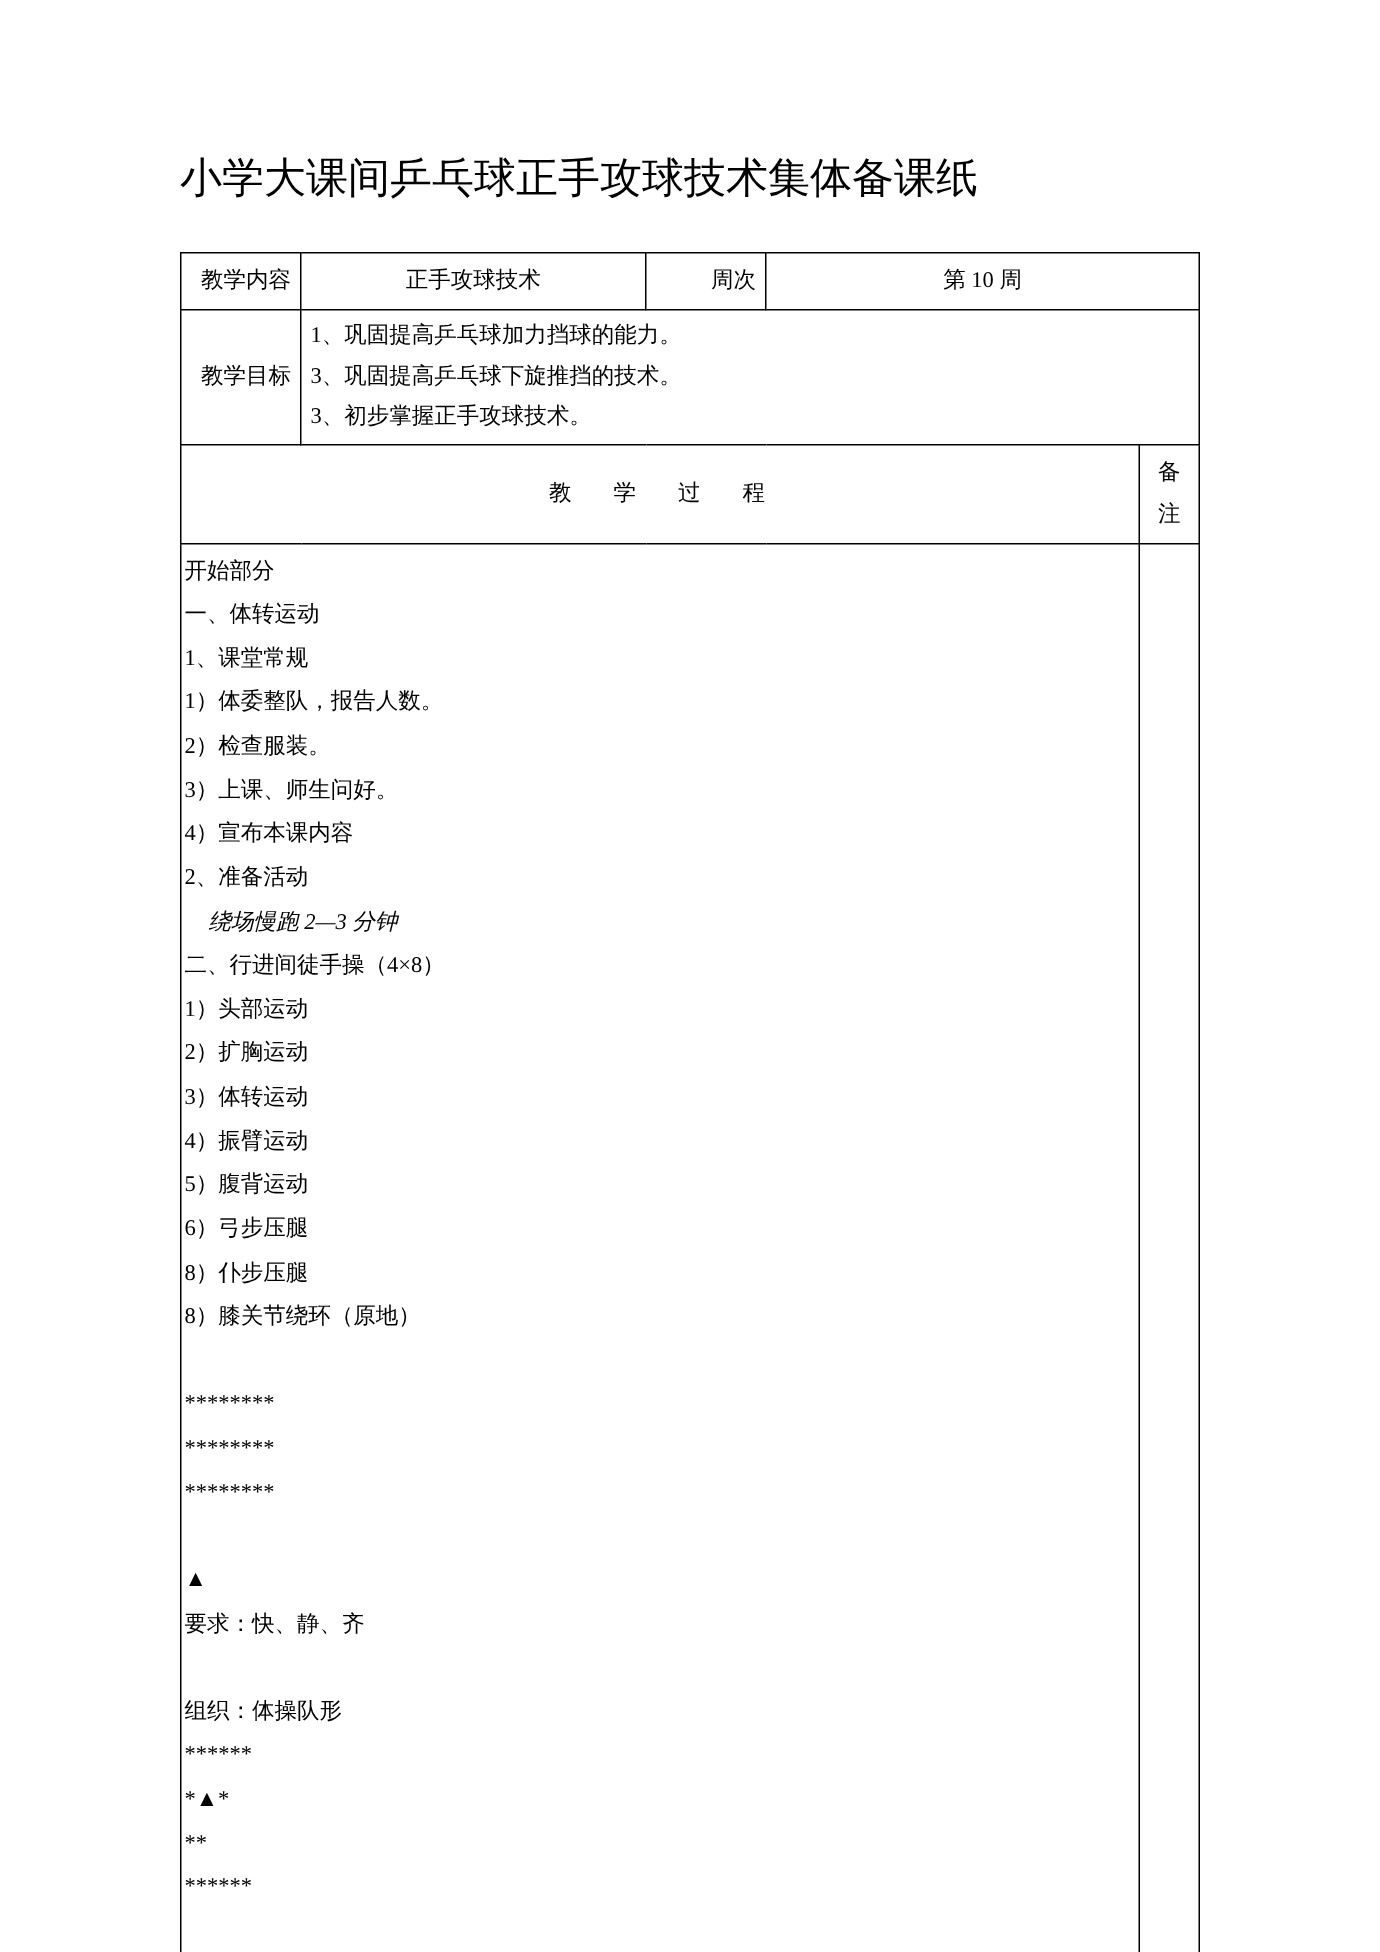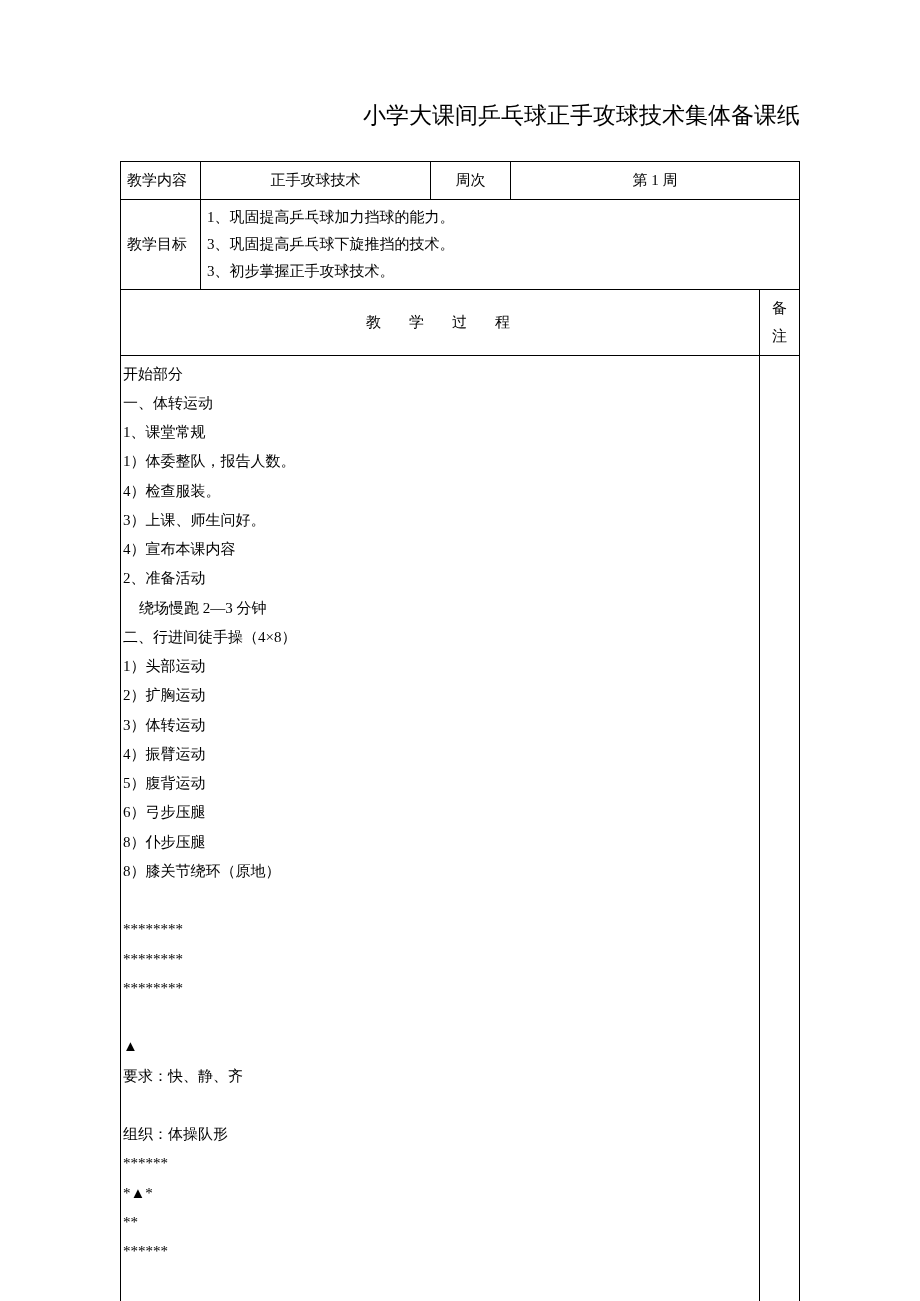--- a/index.html
+++ b/index.html
@@ -9,39 +9,39 @@
     }
     body {
       font-family: "SimSun", "宋体", serif;
       font-size: 15px;
       background: #fff;
       padding: 100px 120px 60px 120px;
       color: #000;
       width: 920px;
     }
     h1 {
-      text-align: right;
-      font-size: 23px;
+      text-align: left;
+      font-size: 28px;
       font-weight: normal;
       margin-bottom: 30px;
       font-family: Liberation Serif, serif;
     }
     table {
       border-collapse: collapse;
       width: 100%;
     }
     td {
       border: 1px solid #000;
       padding: 4px 6px;
       vertical-align: middle;
       font-size: 15px;
       line-height: 1.9;
     }
     .label-cell {
-      text-align: left;
+      text-align: right;
       width: 80px;
     }
     .process-header {
       letter-spacing: 28px;
       text-align: center;
       padding-left: 30px;
     }
     .remark-header {
       text-align: center;
       width: 40px;
@@ -54,68 +54,69 @@
     }
     .remark-cell {
       width: 40px;
       border-bottom: none;
     }
     .value-cell-1 {
       text-align: center;
       width: 230px;
     }
     .value-cell-2 {
-      text-align: center;
+      text-align: right;
       width: 80px;
     }
     .value-cell-3 {
       text-align: center;
       width: 150px;
     }
     .indent {
       padding-left: 16px;
       display: block;
+      font-style: italic;
     }
     .blank {
       height: 1.95em;
       display: block;
     }
   </style>
 </head>
 <body>
 
 <h1>小学大课间乒乓球正手攻球技术集体备课纸</h1>
 
 <table>
   <tbody>
       <tr>
     <td class="label-cell">教学内容</td>
     <td class="value-cell-1">正手攻球技术</td>
     <td class="value-cell-2">周次</td>
-    <td class="value-cell-3" colspan="2">第 1 周</td>
+    <td class="value-cell-3" colspan="2">第 10 周</td>
   </tr>
   <tr>
     <td class="label-cell">教学目标</td>
     <td colspan="4" id="objectives-cell" style="line-height:1.8;">
           <div>1、巩固提高乒乓球加力挡球的能力。</div>
           <div>3、巩固提高乒乓球下旋推挡的技术。</div>
           <div>3、初步掌握正手攻球技术。</div>
         </td>
   </tr>
   <tr>
     <td colspan="4" class="process-header">教学过程</td>
     <td class="remark-header">备注</td>
   </tr>
   <tr>
     <td colspan="4" class="content-cell" id="content-cell">
           <div>开始部分</div>
           <div>一、体转运动</div>
           <div>1、课堂常规</div>
           <div>1）体委整队，报告人数。</div>
-          <div>4）检查服装。</div>
+          <div>2）检查服装。</div>
           <div>3）上课、师生问好。</div>
           <div>4）宣布本课内容</div>
           <div>2、准备活动</div>
           <div class="indent">绕场慢跑 2—3 分钟</div>
           <div>二、行进间徒手操（4×8）</div>
           <div>1）头部运动</div>
           <div>2）扩胸运动</div>
           <div>3）体转运动</div>
           <div>4）振臂运动</div>
           <div>5）腹背运动</div>

